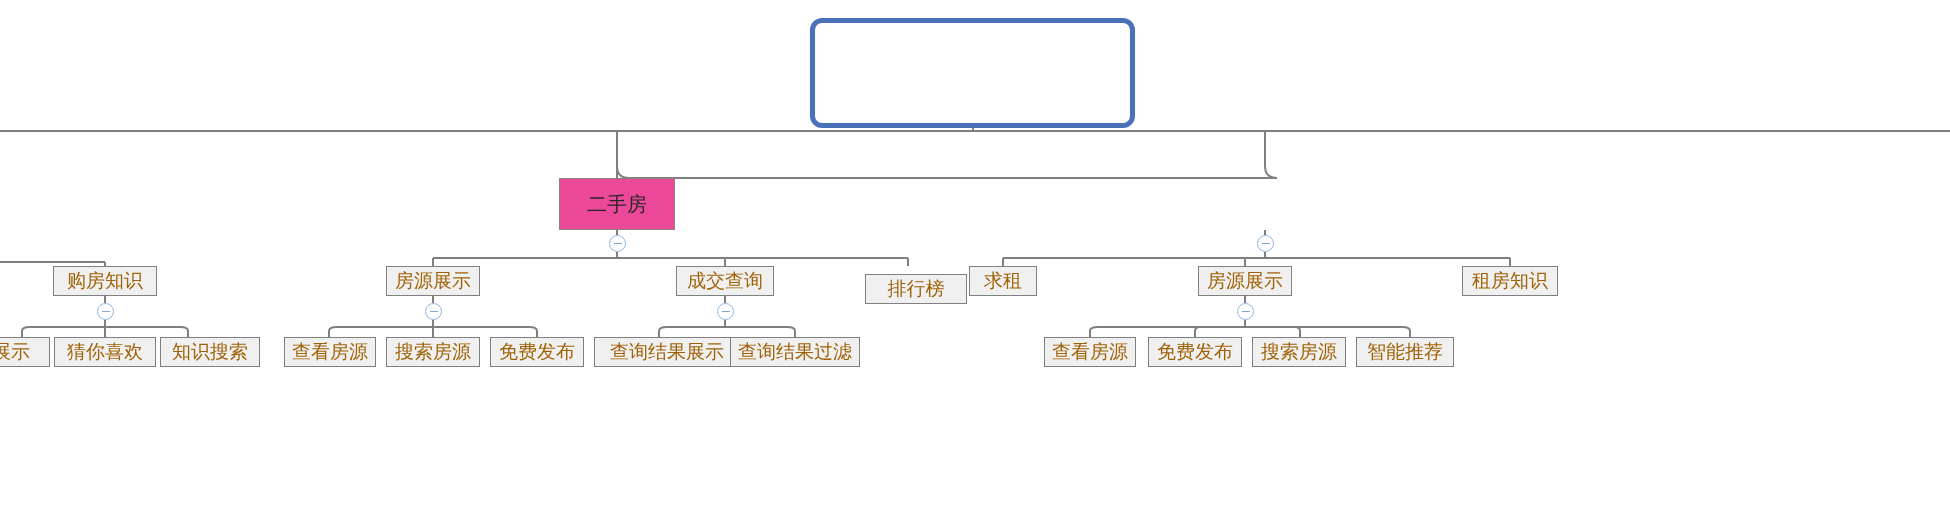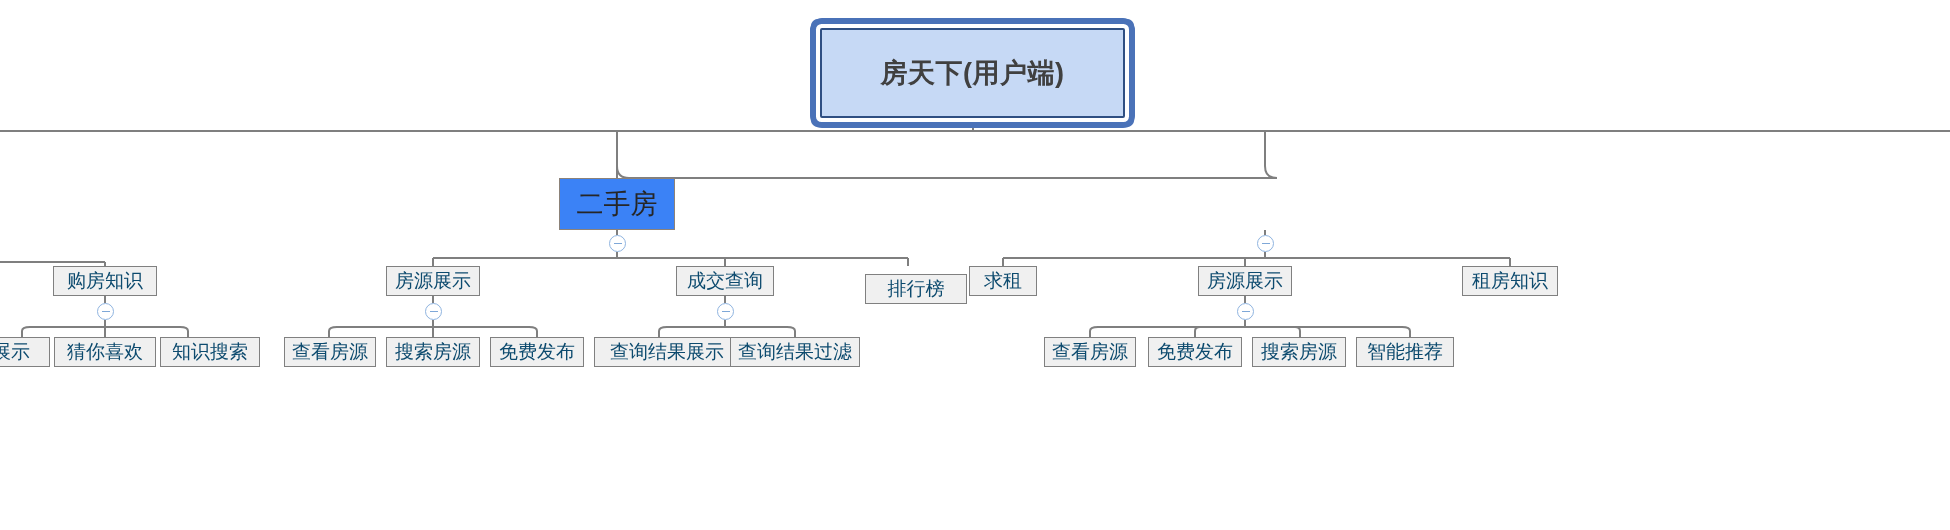--- a/index.html
+++ b/index.html
@@ -58,32 +58,32 @@
   .root-outer {
     position: absolute;
     border: 5px solid #4a72b8;
     border-radius: 12px;
     background: #ffffff;
     box-sizing: border-box;
   }
 
   
   .node.branch {
-    background: #3b82f6;
+    background: #ec4899;
     border: 1.5px solid #8c8279;
-    font-size: 27px;
+    font-size: 20px;
     color: #262626;
   }
 
   
   .node.leaf {
     background: #f0f0f0;
     border: 1.5px solid #808080;
     font-size: 19px;
-    color: #0c4a6e;
+    color: #a16207;
   }
 
   
   .collapse {
     position: absolute;
     width: 17px;
     height: 17px;
     box-sizing: border-box;
     border: 1.4px solid #8fb4e0;
     border-radius: 50%;
@@ -151,23 +151,20 @@
     <path d="M 659 337 L 659 331 Q 659 327 667 327 L 787 327 Q 795 327 795 331 L 795 337"></path>
 
     <line x1="1245" y1="296" x2="1245" y2="303"></line>
     <line x1="1245" y1="320" x2="1245" y2="327"></line>
     <path d="M 1090 337 L 1090 331 Q 1090 327 1098 327 L 1402 327 Q 1410 327 1410 331 L 1410 337"></path>
     <path d="M 1195 337 L 1195 331 Q 1195 327 1200 327"></path>
     <path d="M 1300 337 L 1300 331 Q 1300 327 1295 327"></path>
   </svg>
 
   <div class="root-outer" style="left:810px; top:18px; width:325px; height:110px;"></div>
-  <div class="node root" style="left:820px; top:28px; width:305px; height:90px;">
-    <span>房天下(用户端)</span>
-  </div>
 
   <div class="node branch" style="left:559px; top:178px; width:116px; height:52px;">
     <span>二手房</span>
   </div>
   <div class="collapse" style="left:609px; top:235px;">
     <span class="bar"></span>
   </div>
 
   <div class="collapse" style="left:1257px; top:235px;">
     <span class="bar"></span>

